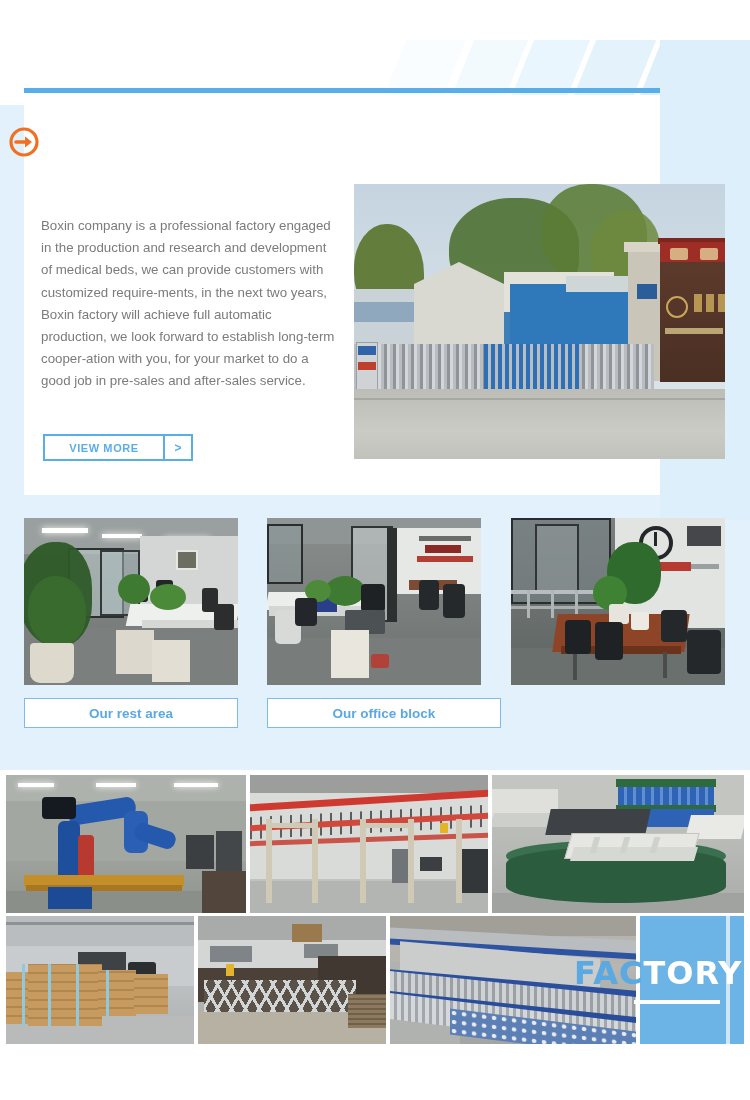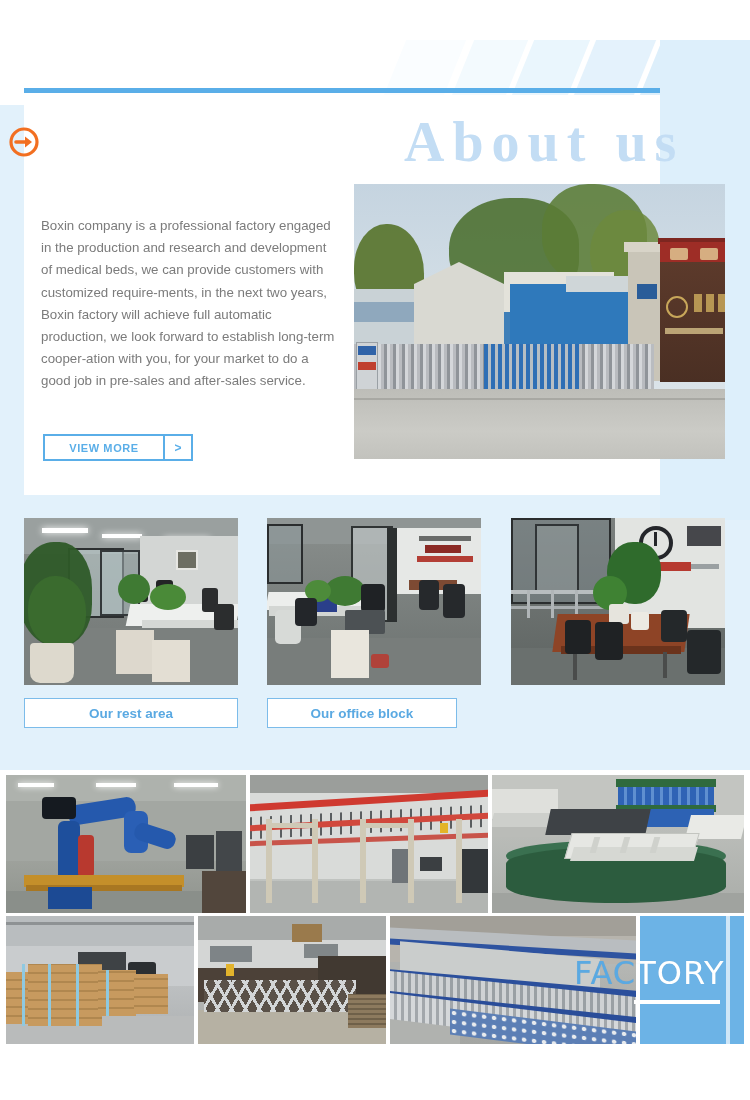--- a/index.html
+++ b/index.html
@@ -146,21 +146,21 @@
   .trio { position:absolute; left:24px; top:518px; width:702px; height:172px; }
   .trio .cell { position:absolute; top:0; width:214px; height:167px; overflow:hidden; }
   .trio .c1 { left:0; }
   .trio .c2 { left:243px; }
   .trio .c3 { left:487px; }
 
   .cap { position:absolute; top:698px; height:30px; border:1px solid #7cbcea; background:#fff;
          display:flex; align-items:center; justify-content:center;
          font-size:13.5px; color:#5aa9e2; font-weight:bold; }
   .cap1 { left:24px;  width:214px; }
-  .cap2 { left:267px; width:190px; }
+  .cap2 { left:267px; width:234px; }
   .cap3 { left:511px; width:214px; }
 
   
   .offA { position:absolute; inset:0; background:linear-gradient(#8d918f,#6e7472); }
   .offA .ceil { position:absolute; left:0; top:0; width:214px; height:36px; background:#9aa09f; }
   .offA .lite1{ position:absolute; left:18px; top:10px; width:46px; height:5px; background:#fff; box-shadow:0 0 7px #fff; }
   .offA .lite2{ position:absolute; left:78px; top:16px; width:40px; height:4px; background:#fff; box-shadow:0 0 7px #fff; }
   .offA .lite3{ position:absolute; left:140px; top:20px; width:46px; height:5px; background:#fff; box-shadow:0 0 7px #fff; }
   .offA .glass{ position:absolute; left:44px; top:30px; width:56px; height:70px; background:rgba(190,205,205,.55); border:2px solid #2c2f30; }
   .offA .glass2{position:absolute; left:76px; top:32px; width:40px; height:66px; background:rgba(175,192,193,.5); border:2px solid #33383a; }
@@ -351,21 +351,21 @@
       background:repeating-linear-gradient(90deg,#d5d8da 0px,#d5d8da 4px,#a2a7ab 4px,#a2a7ab 7px);
       transform:skewY(7deg); }
   .conv .dots { position:absolute; left:60px; top:104px; width:186px; height:26px;
       background:radial-gradient(circle at 4px 4px,#e8ebee 2px, transparent 2.5px) 0 0/10px 9px,
                  #5c7fb5; transform:skewY(7deg); }
   .conv .flr  { position:absolute; left:0; top:46px; width:70px; height:82px; background:#b0b2af; }
 
   .factory-panel { position:absolute; inset:0; background:#6cb3e6; }
   .factory-word {
     position:absolute; left:574px; top:954px;
-    font-size:32px; font-weight:normal; color:#ffffff;
+    font-size:32px; font-weight:bold; color:#ffffff;
     letter-spacing:1px; font-family:"DejaVu Sans", sans-serif;
     text-shadow:0 0 1px rgba(0,0,0,.08);
     white-space:nowrap;
   }
   .factory-word .blue-part { color:#5aa9e2; }
   .factory-underline {
     position:absolute; left:634px; top:1000px; width:86px; height:4px; background:#ffffff;
   }
   .factory-edge {
     position:absolute; left:726px; top:916px; width:4px; height:128px; background:#cfe6f7;
@@ -392,21 +392,20 @@
     <div class="stripe s2"></div>
     <div class="stripe s3"></div>
     <div class="stripe s4"></div>
     <div class="stripe s5"></div>
   </div>
   <div class="bg-white-bottom"></div>
 
   <div class="profile-card"></div>
   <div class="top-rule"></div>
 
-  <div class="aboutus">About us</div>
 
   <svg class="arrow-icon" viewBox="0 0 32 32">
     <circle cx="16" cy="16" r="13" fill="none" stroke="#f26f21" stroke-width="3.2"></circle>
     <path d="M8 16 H20" stroke="#f26f21" stroke-width="3.6" stroke-linecap="round"></path>
     <path d="M17 10.5 L24 16 L17 21.5 Z" fill="#f26f21"></path>
   </svg>
 
   <div class="body-text">Boxin company is a professional factory engaged in the production and research and development of medical beds, we can provide customers with customized require-ments, in the next two years, Boxin factory will achieve full automatic production, we look forward to establish long-term cooper-ation with you, for your market to do a good job in pre-sales and after-sales service.</div>
 
   <div class="viewmore">

